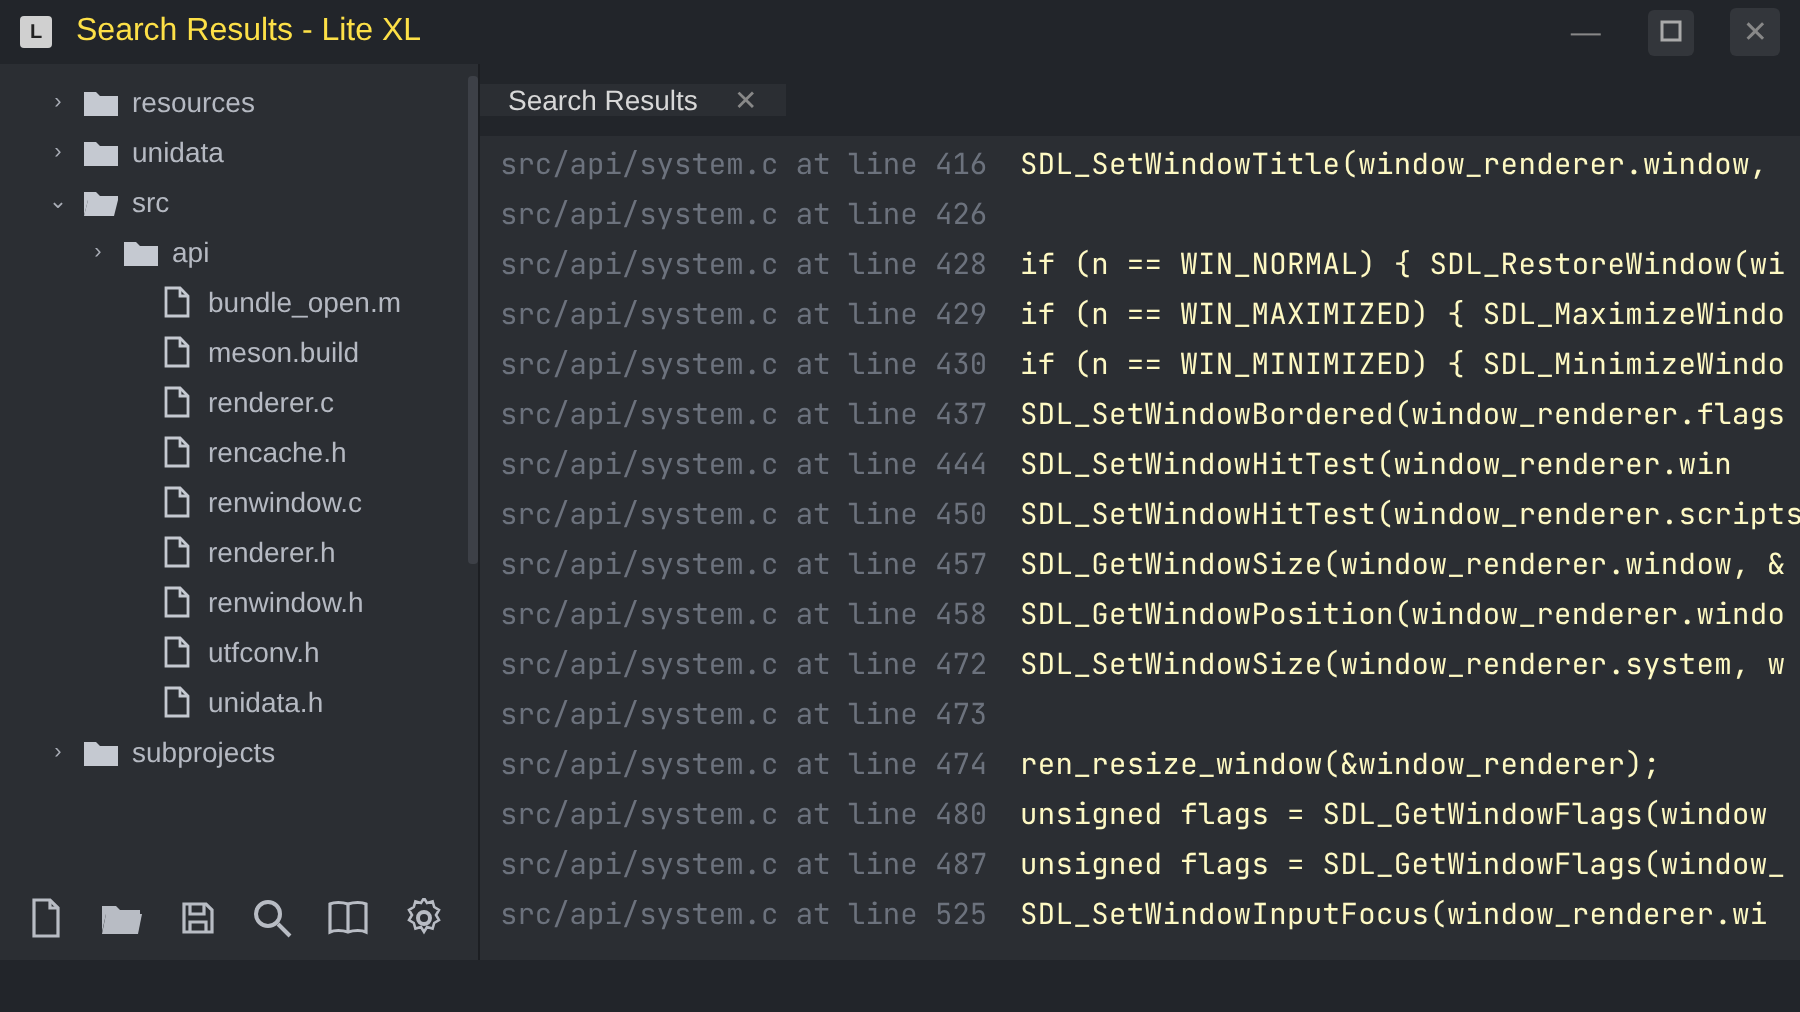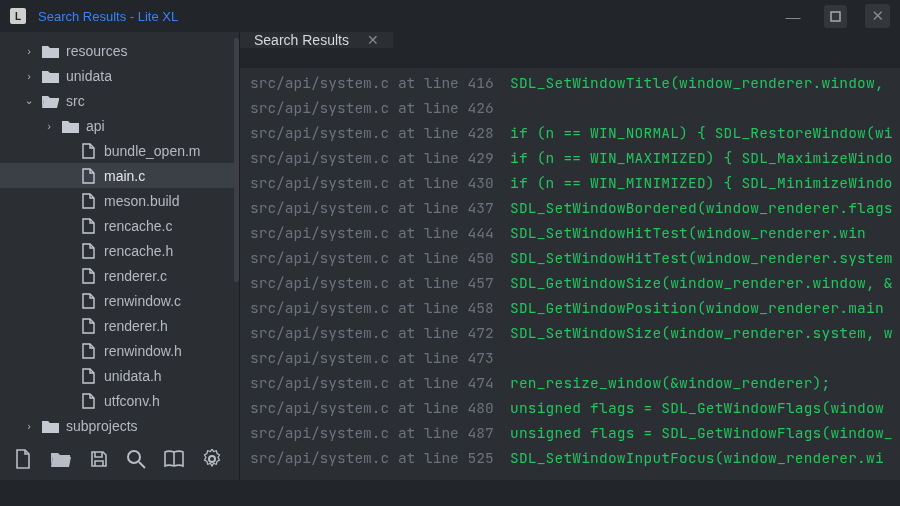--- a/index.html
+++ b/index.html
@@ -20,21 +20,21 @@
     padding: 0 10px;
     gap: 12px;
   }
   .titlebar .app-icon {
     width: 16px; height: 16px;
     background: #d0d0d0;
     border-radius: 2px;
     display: flex; align-items: center; justify-content: center;
   }
   .titlebar .app-icon span { font-size: 10px; color:#222; font-weight:bold; }
-  .titlebar .title { color: #3b82f6; font-size: 13px; }
+  .titlebar .title { color: #fde047; font-size: 16px; }
   .titlebar .spacer { flex: 1; }
   .win-btn { color: #888; font-size: 15px; padding: 3px 6px; background:#33363b; border-radius:3px; margin-left:6px; }
   .win-btn.min { background:transparent; }
   .body {
     flex: 1;
     display: flex;
     min-height: 0;
   }
   .sidebar {
     width: 240px;
@@ -80,21 +80,21 @@
     flex: 1;
     display: flex;
     flex-direction: column;
     min-width: 0;
     background: #2b2e33;
   }
   .tabbar {
     height: 36px;
     background: #22252a;
     display: flex;
-    align-items: flex-start;
+    align-items: center;
   }
   .tab {
     display: flex;
     align-items: center;
     padding: 0 14px;
     gap: 18px;
     background: #2b2e33;
     color: #d8d8d8;
     font-size: 14px;
     border-right: 1px solid #22252a;
@@ -116,21 +116,21 @@
     align-items: center;
   }
   .loc {
     color: #6c727d;
     padding-left: 10px;
     width: 260px;
     flex: 0 0 260px;
     overflow: hidden;
   }
   .code {
-    color: #22c55e;
+    color: #fef9c3;
     padding-left: 10px;
     flex: 1;
     overflow: hidden;
     letter-spacing: 0.2px;
   }
   .statusbar {
     height: 26px;
     background: #22252a;
   }
 </style>
@@ -187,66 +187,50 @@
           <span>api</span>
         </div>
         <div class="tree-row indent-3">
           <span class="chev"></span>
           <span class="icon"><svg width="13" height="16" viewBox="0 0 13 16" fill="none" stroke="#c5c9d1" stroke-width="1.4">
               <path d="M1 1h7l4 4v10H1z"></path>
               <path d="M8 1v4h4"></path>
             </svg></span>
           <span>bundle_open.m</span>
         </div>
-        <div class="tree-row indent-3 selected">
-          <span class="chev"></span>
-          <span class="icon"><svg width="13" height="16" viewBox="0 0 13 16" fill="none" stroke="#c5c9d1" stroke-width="1.4">
-              <path d="M1 1h7l4 4v10H1z"></path>
-              <path d="M8 1v4h4"></path>
-            </svg></span>
-          <span>main.c</span>
-        </div>
         <div class="tree-row indent-3">
           <span class="chev"></span>
           <span class="icon"><svg width="13" height="16" viewBox="0 0 13 16" fill="none" stroke="#c5c9d1" stroke-width="1.4">
               <path d="M1 1h7l4 4v10H1z"></path>
               <path d="M8 1v4h4"></path>
             </svg></span>
           <span>meson.build</span>
         </div>
         <div class="tree-row indent-3">
           <span class="chev"></span>
           <span class="icon"><svg width="13" height="16" viewBox="0 0 13 16" fill="none" stroke="#c5c9d1" stroke-width="1.4">
               <path d="M1 1h7l4 4v10H1z"></path>
               <path d="M8 1v4h4"></path>
             </svg></span>
-          <span>rencache.c</span>
+          <span>renderer.c</span>
         </div>
         <div class="tree-row indent-3">
           <span class="chev"></span>
           <span class="icon"><svg width="13" height="16" viewBox="0 0 13 16" fill="none" stroke="#c5c9d1" stroke-width="1.4">
               <path d="M1 1h7l4 4v10H1z"></path>
               <path d="M8 1v4h4"></path>
             </svg></span>
           <span>rencache.h</span>
         </div>
         <div class="tree-row indent-3">
           <span class="chev"></span>
           <span class="icon"><svg width="13" height="16" viewBox="0 0 13 16" fill="none" stroke="#c5c9d1" stroke-width="1.4">
               <path d="M1 1h7l4 4v10H1z"></path>
               <path d="M8 1v4h4"></path>
             </svg></span>
-          <span>renderer.c</span>
-        </div>
-        <div class="tree-row indent-3">
-          <span class="chev"></span>
-          <span class="icon"><svg width="13" height="16" viewBox="0 0 13 16" fill="none" stroke="#c5c9d1" stroke-width="1.4">
-              <path d="M1 1h7l4 4v10H1z"></path>
-              <path d="M8 1v4h4"></path>
-            </svg></span>
           <span>renwindow.c</span>
         </div>
         <div class="tree-row indent-3">
           <span class="chev"></span>
           <span class="icon"><svg width="13" height="16" viewBox="0 0 13 16" fill="none" stroke="#c5c9d1" stroke-width="1.4">
               <path d="M1 1h7l4 4v10H1z"></path>
               <path d="M8 1v4h4"></path>
             </svg></span>
           <span>renderer.h</span>
         </div>
@@ -257,29 +241,29 @@
               <path d="M8 1v4h4"></path>
             </svg></span>
           <span>renwindow.h</span>
         </div>
         <div class="tree-row indent-3">
           <span class="chev"></span>
           <span class="icon"><svg width="13" height="16" viewBox="0 0 13 16" fill="none" stroke="#c5c9d1" stroke-width="1.4">
               <path d="M1 1h7l4 4v10H1z"></path>
               <path d="M8 1v4h4"></path>
             </svg></span>
+          <span>utfconv.h</span>
+        </div>
+        <div class="tree-row indent-3">
+          <span class="chev"></span>
+          <span class="icon"><svg width="13" height="16" viewBox="0 0 13 16" fill="none" stroke="#c5c9d1" stroke-width="1.4">
+              <path d="M1 1h7l4 4v10H1z"></path>
+              <path d="M8 1v4h4"></path>
+            </svg></span>
           <span>unidata.h</span>
-        </div>
-        <div class="tree-row indent-3">
-          <span class="chev"></span>
-          <span class="icon"><svg width="13" height="16" viewBox="0 0 13 16" fill="none" stroke="#c5c9d1" stroke-width="1.4">
-              <path d="M1 1h7l4 4v10H1z"></path>
-              <path d="M8 1v4h4"></path>
-            </svg></span>
-          <span>utfconv.h</span>
         </div>
         <div class="tree-row indent-1">
           <span class="chev">›</span>
           <span class="icon"><svg width="17" height="14" viewBox="0 0 17 14" fill="#c5c9d1">
               <path d="M0 1h6l2 2h9v10H0z"></path>
             </svg></span>
           <span>subprojects</span>
         </div>
       </div>
     <div class="toolbar">
@@ -352,29 +336,29 @@
         <div class="line">
           <div class="loc">src/api/system.c at line 437 (col 32):</div>
           <div class="code">SDL_SetWindowBordered(window_renderer.flags</div>
         </div>
         <div class="line">
           <div class="loc">src/api/system.c at line 444 (col 33):</div>
           <div class="code">  SDL_SetWindowHitTest(window_renderer.win</div>
         </div>
         <div class="line">
           <div class="loc">src/api/system.c at line 450 (col 31):</div>
-          <div class="code">SDL_SetWindowHitTest(window_renderer.system</div>
+          <div class="code">SDL_SetWindowHitTest(window_renderer.scripts</div>
         </div>
         <div class="line">
           <div class="loc">src/api/system.c at line 457 (col 28):</div>
           <div class="code">SDL_GetWindowSize(window_renderer.window, &amp;</div>
         </div>
         <div class="line">
           <div class="loc">src/api/system.c at line 458 (col 32):</div>
-          <div class="code">SDL_GetWindowPosition(window_renderer.main</div>
+          <div class="code">SDL_GetWindowPosition(window_renderer.windo</div>
         </div>
         <div class="line">
           <div class="loc">src/api/system.c at line 472 (col 28):</div>
           <div class="code">SDL_SetWindowSize(window_renderer.system, w</div>
         </div>
         <div class="line">
           <div class="loc">src/api/system.c at line 473 (col 32):</div>
         </div>
         <div class="line">
           <div class="loc">src/api/system.c at line 474 (col 29):</div>

